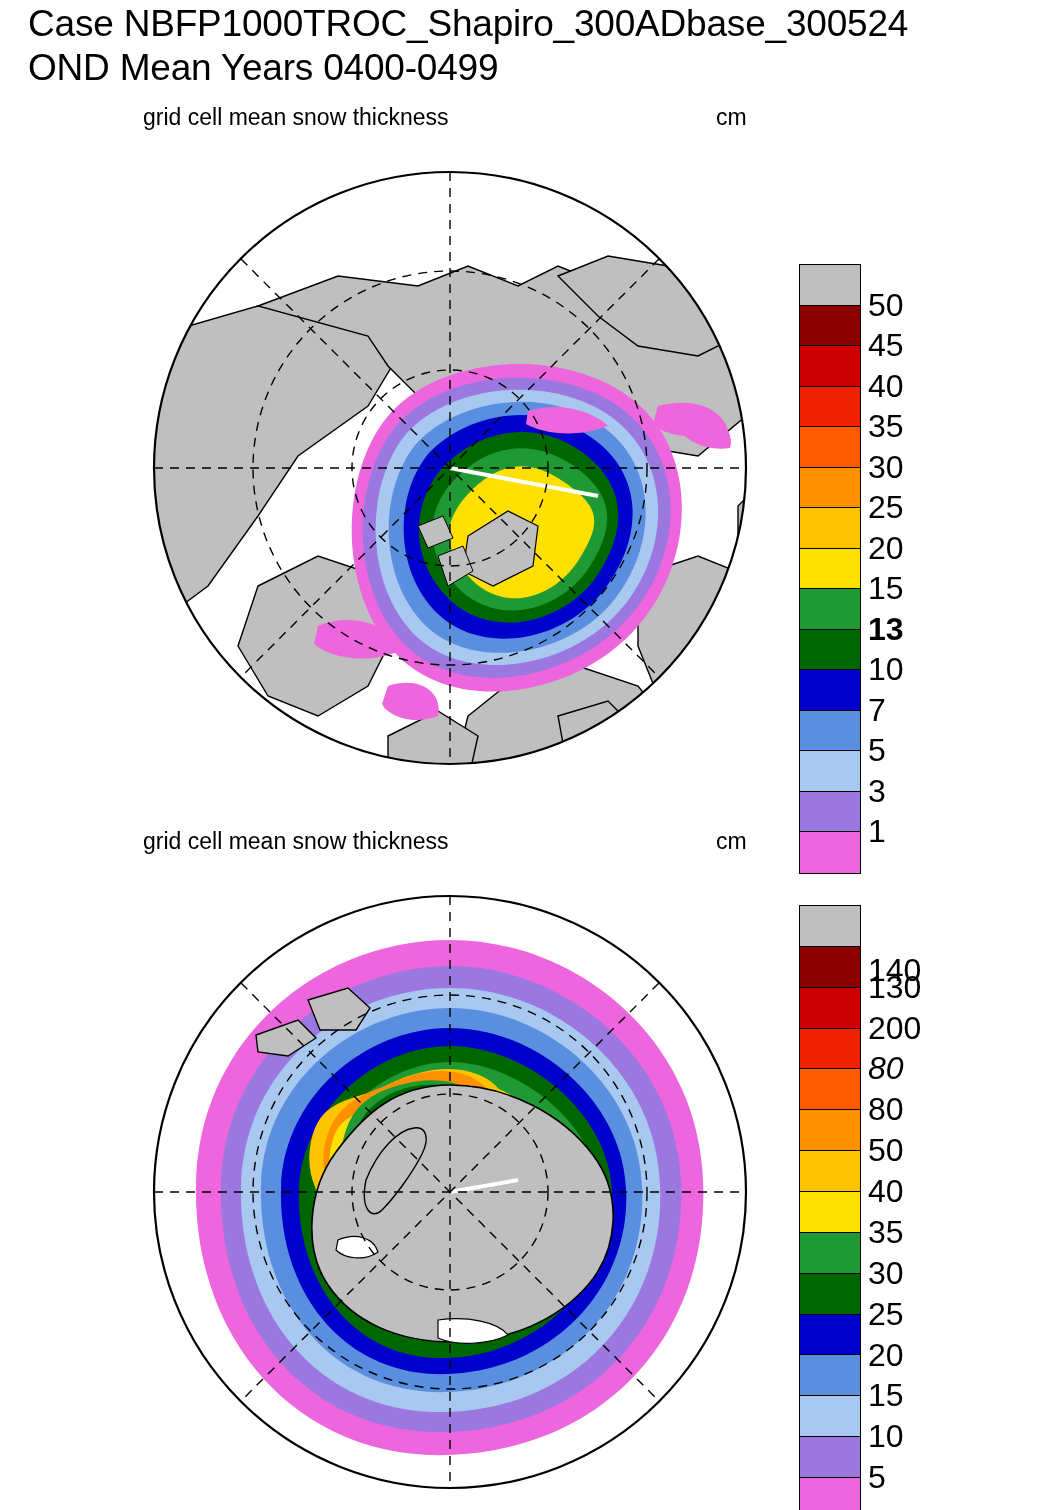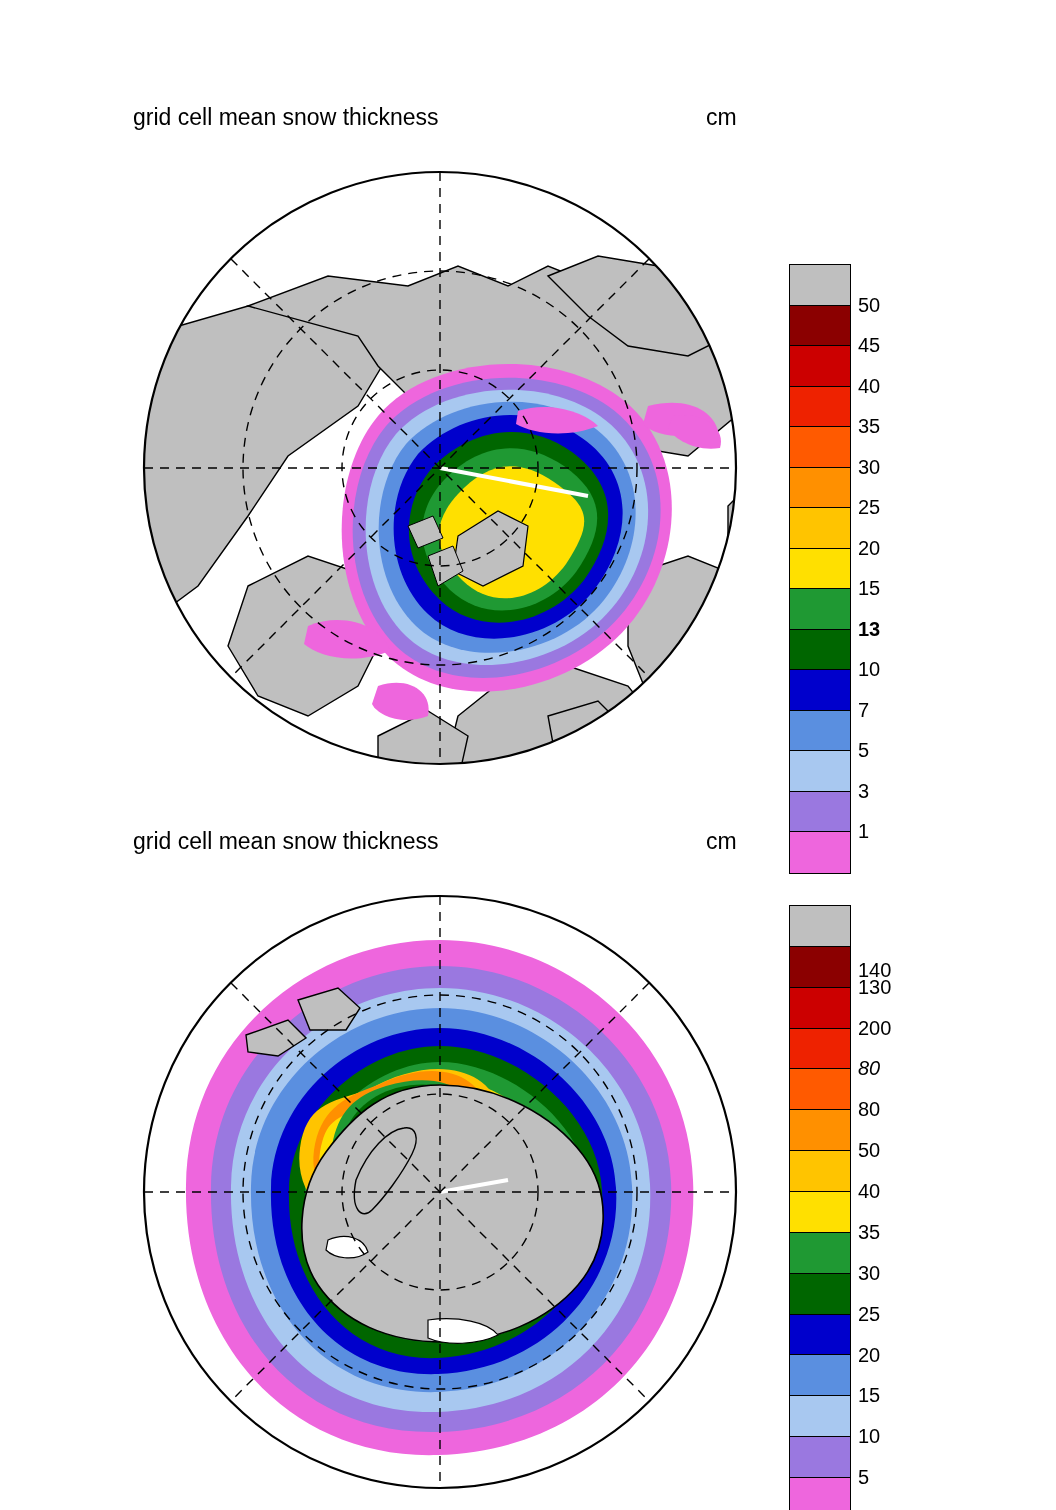--- a/index.html
+++ b/index.html
@@ -22,21 +22,21 @@
     width: 1020px;
   }
   .title-line {
     font-size: 37px;
     line-height: 44px;
     white-space: nowrap;
     letter-spacing: -0.2px;
   }
   .panel {
     position: absolute;
-    left: 0;
+    left: 10px;
     width: 900px;
   }
   .panel-north { top: 96px; height: 700px; }
   .panel-south { top: 820px; height: 690px; }
 
   .panel-label {
     position: absolute;
     font-size: 23px;
     white-space: nowrap;
   }
@@ -65,32 +65,34 @@
     box-sizing: border-box;
   }
   .cbar-labels {
     position: absolute;
     width: 90px;
   }
   .cbar-labels-north { left: 858px; top: 168px; height: 610px; }
   .cbar-labels-south { left: 858px; top: 85px; height: 615px; }
   .cbar-tick {
     position: absolute;
-    font-size: 20px;
+    font-size: 32px;
     line-height: 24px;
     left: 0;
     transform: translateY(-50%);
     white-space: nowrap;
   }
   svg { display: block; }
 </style>
 </head>
 <body>
 
 <div class="title-block">
+  <div class="title-line">Case NBFP1000TROC_Shapiro_300ADbase_300524</div>
+  <div class="title-line">OND Mean   Years 0400-0499</div>
 </div>
 
 <div class="panel panel-north">
   <div class="panel-label label-var">grid cell mean snow thickness</div>
   <div class="panel-label label-units">cm</div>
 
   <div class="map-wrap">
     <svg width="625" height="625" viewBox="0 0 625 625">
       <defs>
         <clipPath id="globeN">

